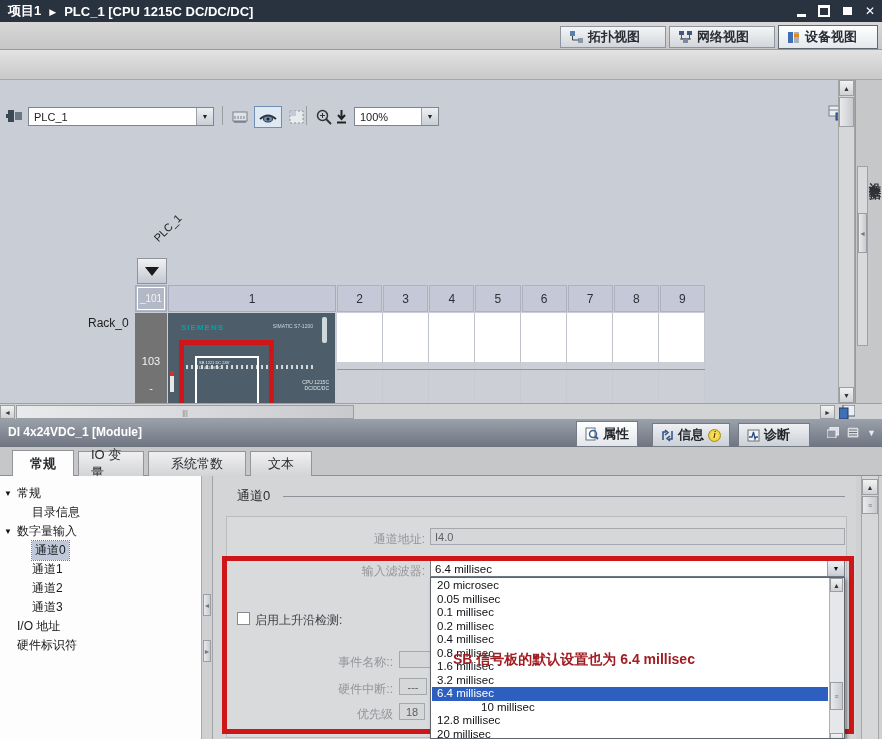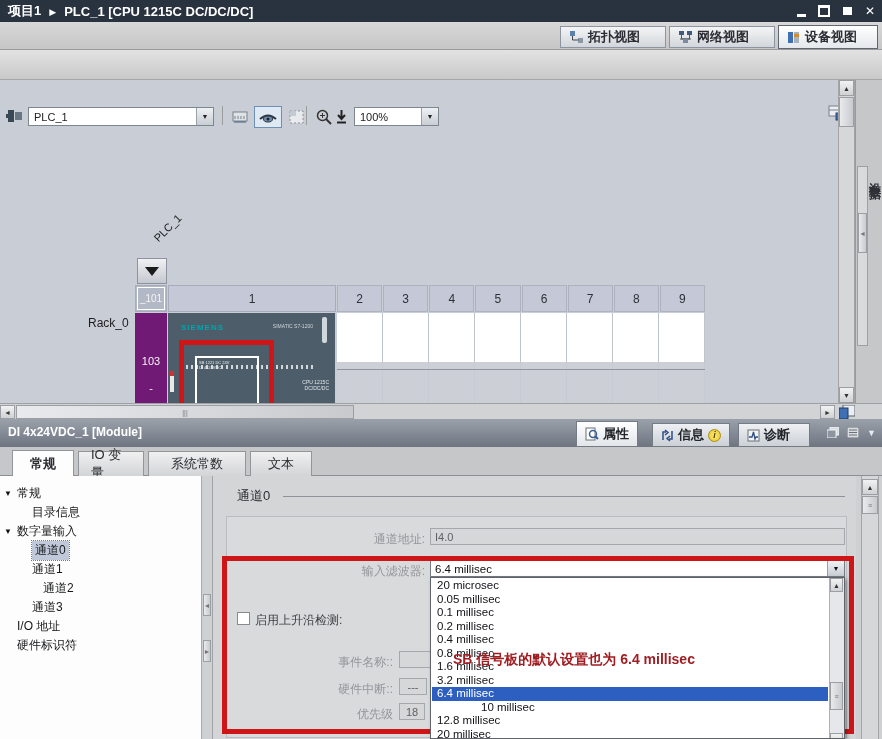--- a/index.html
+++ b/index.html
@@ -32,21 +32,21 @@
 
   
   .canvas{left:0;top:80px;width:882px;height:325px;overflow:hidden;}
   .plcname{left:160px;top:152px;transform:rotate(-45deg);transform-origin:left bottom;font-size:11px;color:#1c1c1c;}
   .dropcell{left:137px;top:178px;width:30px;height:26px;background:linear-gradient(#f0f1f3,#c4c8d0);border:1px solid #8e939e;box-sizing:border-box;display:flex;align-items:center;justify-content:center;cursor:pointer;}
   .dropcell .tri{width:0;height:0;border-left:7px solid transparent;border-right:7px solid transparent;border-top:9px solid #1b1b1b;}
   .rowhead{background:#c5c8d6;border:1px solid #a8acba;box-sizing:border-box;display:flex;align-items:center;justify-content:center;color:#2e3138;font-size:12px;}
   .corner{left:135px;top:205px;width:32px;height:27px;background:#b3b8c6;color:#f4f4f6;font-size:10px;outline:1px solid #fff;outline-offset:-3px;}
   .slots8{left:337px;top:205px;width:368px;height:27px;display:flex;gap:1px;}
   .slots8 .rowhead{flex:1;border:none;outline:1px solid #aeb2bf;outline-offset:-1px;cursor:pointer;}
-  .leftstrip{left:135px;top:233px;width:32px;height:145px;background:#701a75;color:#f2f3f6;font-size:11px;}
+  .leftstrip{left:135px;top:233px;width:32px;height:145px;background:#737373;color:#f2f3f6;font-size:11px;}
   .leftstrip div{position:absolute;width:100%;text-align:center;}
   .racklabel{left:88px;top:236px;font-size:12px;color:#1d1d1d;}
   .gridbody{left:337px;top:233px;width:368px;height:145px;background:#fff;background-image:repeating-linear-gradient(90deg,transparent 0,transparent 45px,#bfc3cb 45px,#bfc3cb 46px);}
   .grayband{position:absolute;left:0;top:49px;width:100%;height:49px;background:rgba(200,203,211,.92);}
   .grayline{position:absolute;left:0;top:56px;width:100%;height:1px;background:#8e939e;}
 
   
   .device{left:168px;top:233px;width:167px;height:145px;background:#4d5d69;border-bottom:2px solid #32404a;box-sizing:border-box;}
   .dev-brand{position:absolute;left:13px;top:10px;color:#00a5ad;font-size:8px;font-weight:bold;letter-spacing:1px;}
   .dev-series{position:absolute;right:22px;top:10px;color:#cfd6da;font-size:5px;}
@@ -374,21 +374,21 @@
       <div class="titem" style="top:46px;left:4px;">
           <span class="tw">▼</span>
           <span class="lbl">数字量输入</span>
         </div>
       <div class="titem sel" style="top:65px;left:32px;">
           <span class="lbl">通道0</span>
         </div>
       <div class="titem" style="top:84px;left:32px;">
           <span class="lbl">通道1</span>
         </div>
-      <div class="titem" style="top:103px;left:43px;">
+      <div class="titem" style="top:103px;left:32px;">
           <span class="lbl">通道2</span>
         </div>
       <div class="titem" style="top:122px;left:32px;">
           <span class="lbl">通道3</span>
         </div>
       <div class="titem" style="top:141px;left:17px;">
           <span class="lbl">I/O 地址</span>
         </div>
       <div class="titem" style="top:160px;left:17px;">
           <span class="lbl">硬件标识符</span>

